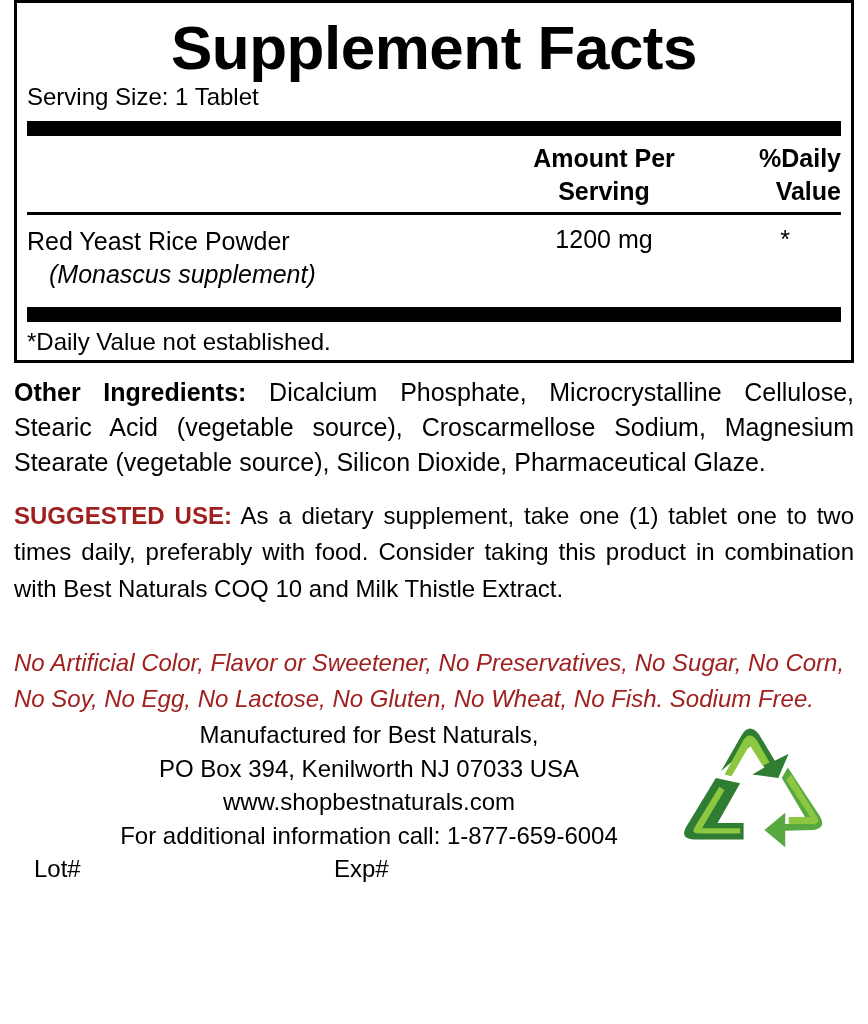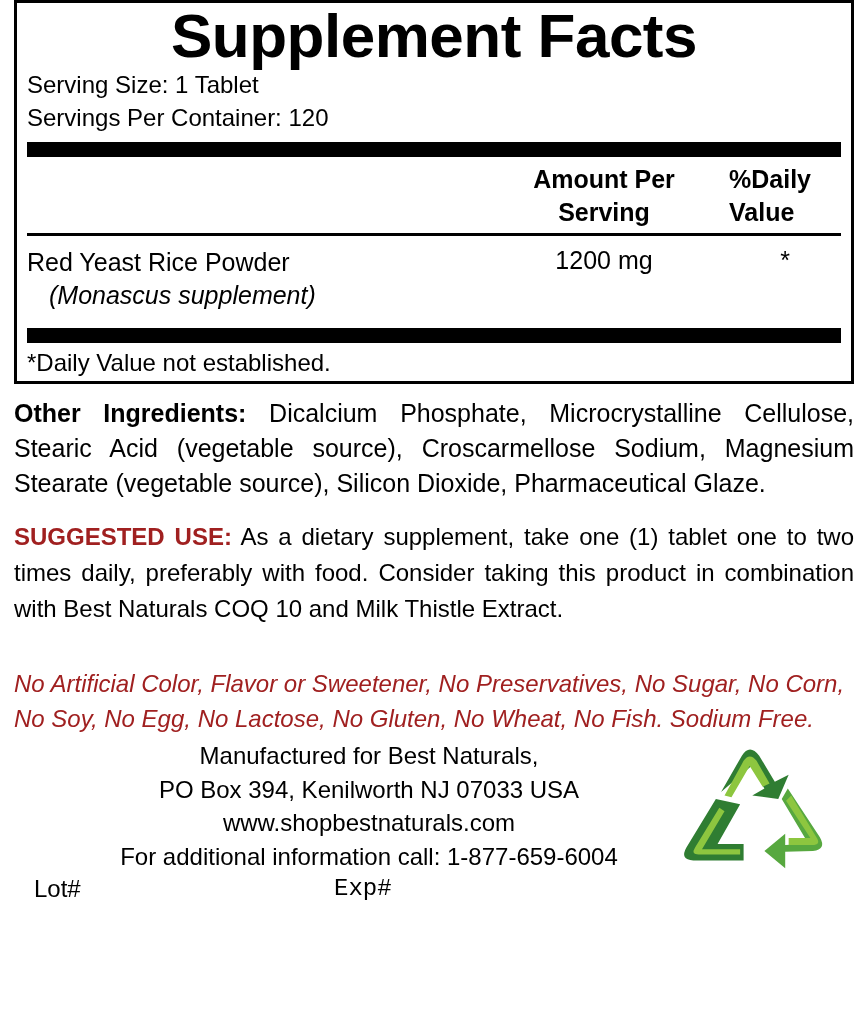--- a/index.html
+++ b/index.html
@@ -26,21 +26,21 @@
   .sf-panel {
     border: 3px solid #000;
     box-sizing: border-box;
     padding: 0 10px 4px 10px;
   }
   .sf-title {
     font-size: 62px;
     font-weight: bold;
     line-height: 1.05;
     letter-spacing: -0.5px;
-    margin: 0 0 2px 0;
+    margin: 12px 0 2px 0;
     white-space: nowrap;
     text-align: center;
   }
   .sf-serving {
     font-size: 24px;
     line-height: 1.28;
     margin-top: 2px;
   }
   .rule-thick {
     height: 15px;
@@ -61,21 +61,21 @@
   .sf-head-amt {
     font-size: 25px;
     font-weight: bold;
     text-align: center;
     line-height: 1.32;
     width: 250px;
   }
   .sf-head-dv {
     font-size: 25px;
     font-weight: bold;
-    text-align: left;
+    text-align: right;
     line-height: 1.32;
     width: 112px;
   }
   .sf-row {
     display: flex;
     align-items: flex-start;
     padding: 10px 0 8px 0;
   }
   .sf-row-name {
     flex: 1;
@@ -149,40 +149,39 @@
     padding-right: 130px;
   }
   .footer-lotexp {
     display: flex;
     font-size: 24px;
     padding-right: 130px;
     padding-left: 20px;
     margin-top: 2px;
   }
   .footer-lotexp .lot { width: 300px; text-align: left; }
-  .footer-lotexp .exp { text-align: left; font-family: Liberation Mono, monospace; }
+  .footer-lotexp .exp { text-align: left; }
 
   .recycle {
     position: absolute;
     right: 10px;
     top: 8px;
     width: 180px;
     height: 130px;
   }
 </style>
 </head>
 <body>
 
 <div class="label">
 
   <div class="sf-panel">
     <div class="sf-title">Supplement Facts</div>
 
     <div class="sf-serving">Serving Size: 1 Tablet</div>
-    <div class="sf-serving">Servings Per Container: 120</div>
 
     <div class="rule-thick"></div>
 
     <div class="sf-headrow">
       <div class="sf-head-amt">
         <div>Amount Per</div>
         <div>Serving</div>
       </div>
       <div class="sf-head-dv">
         <div>%Daily</div>

